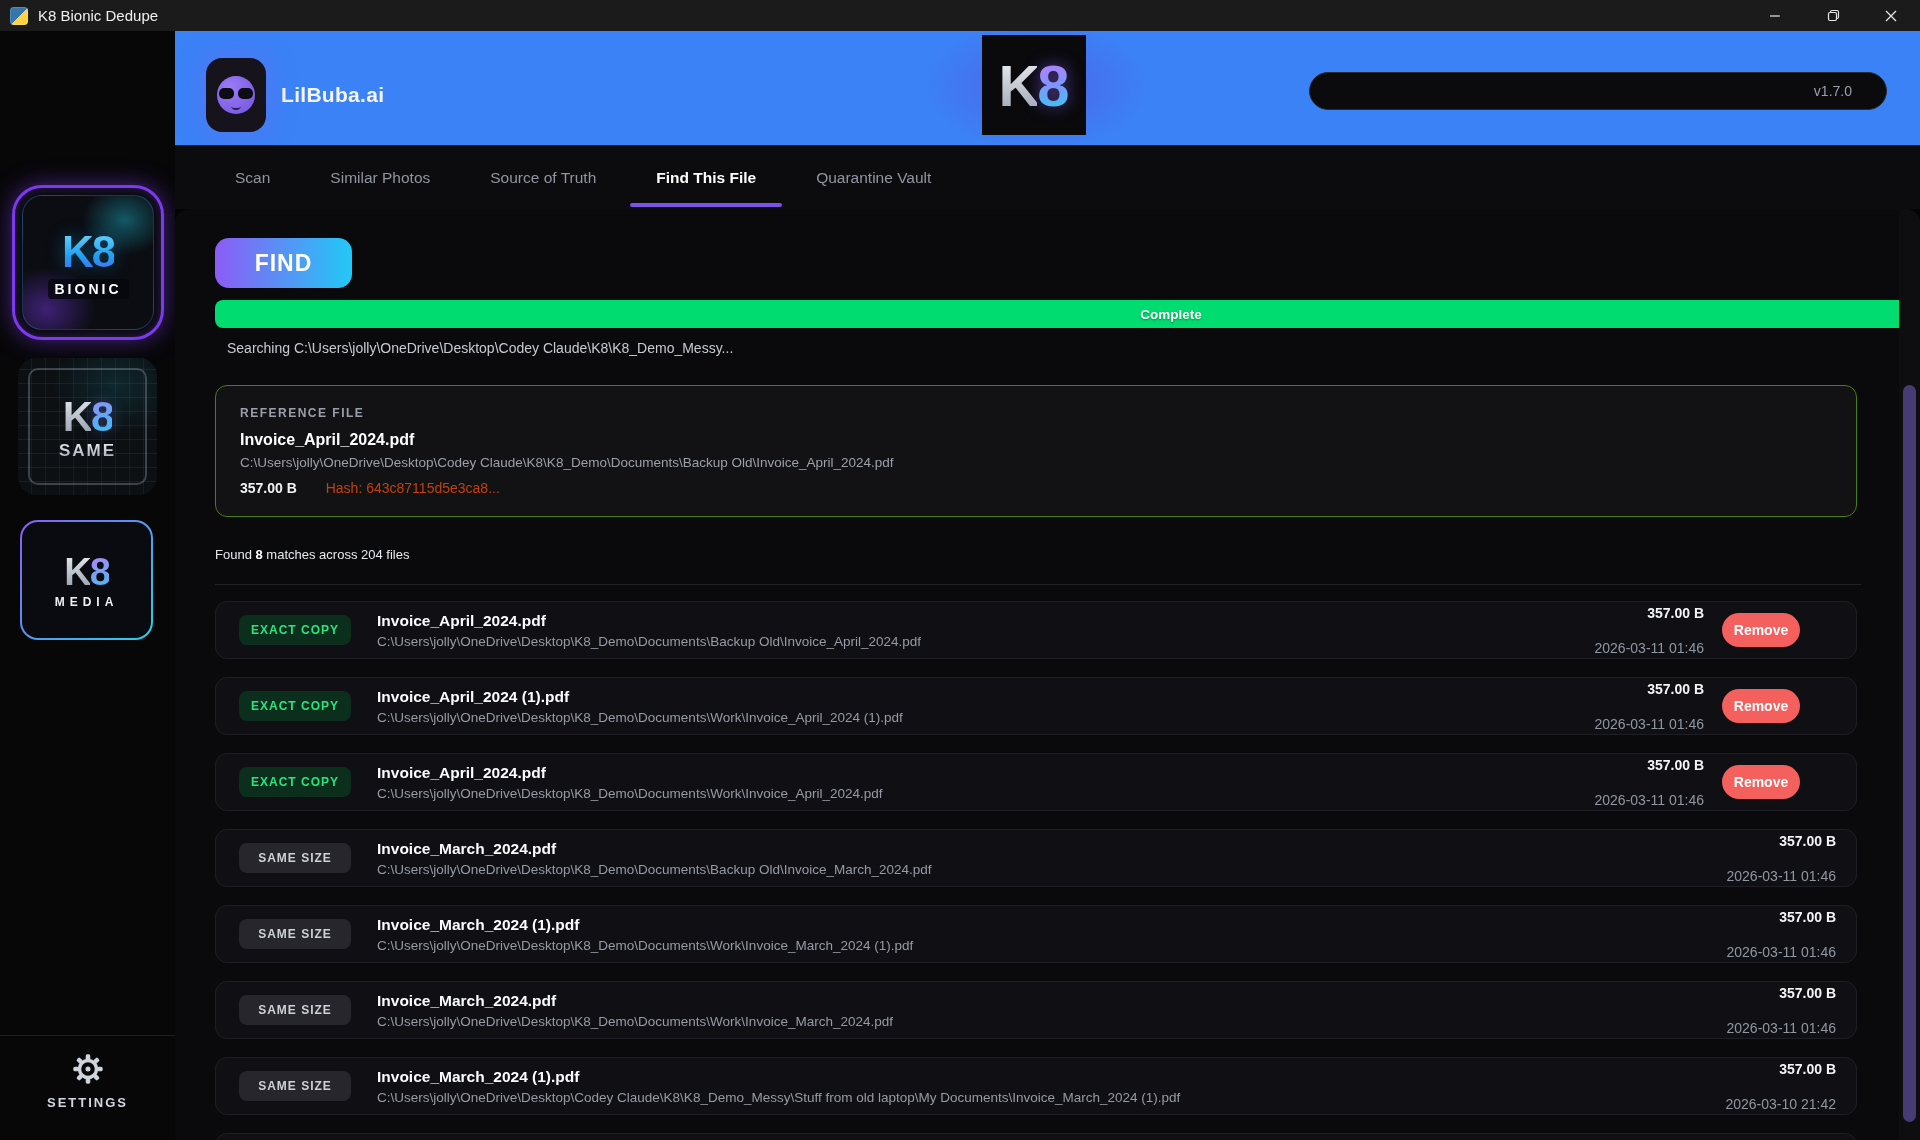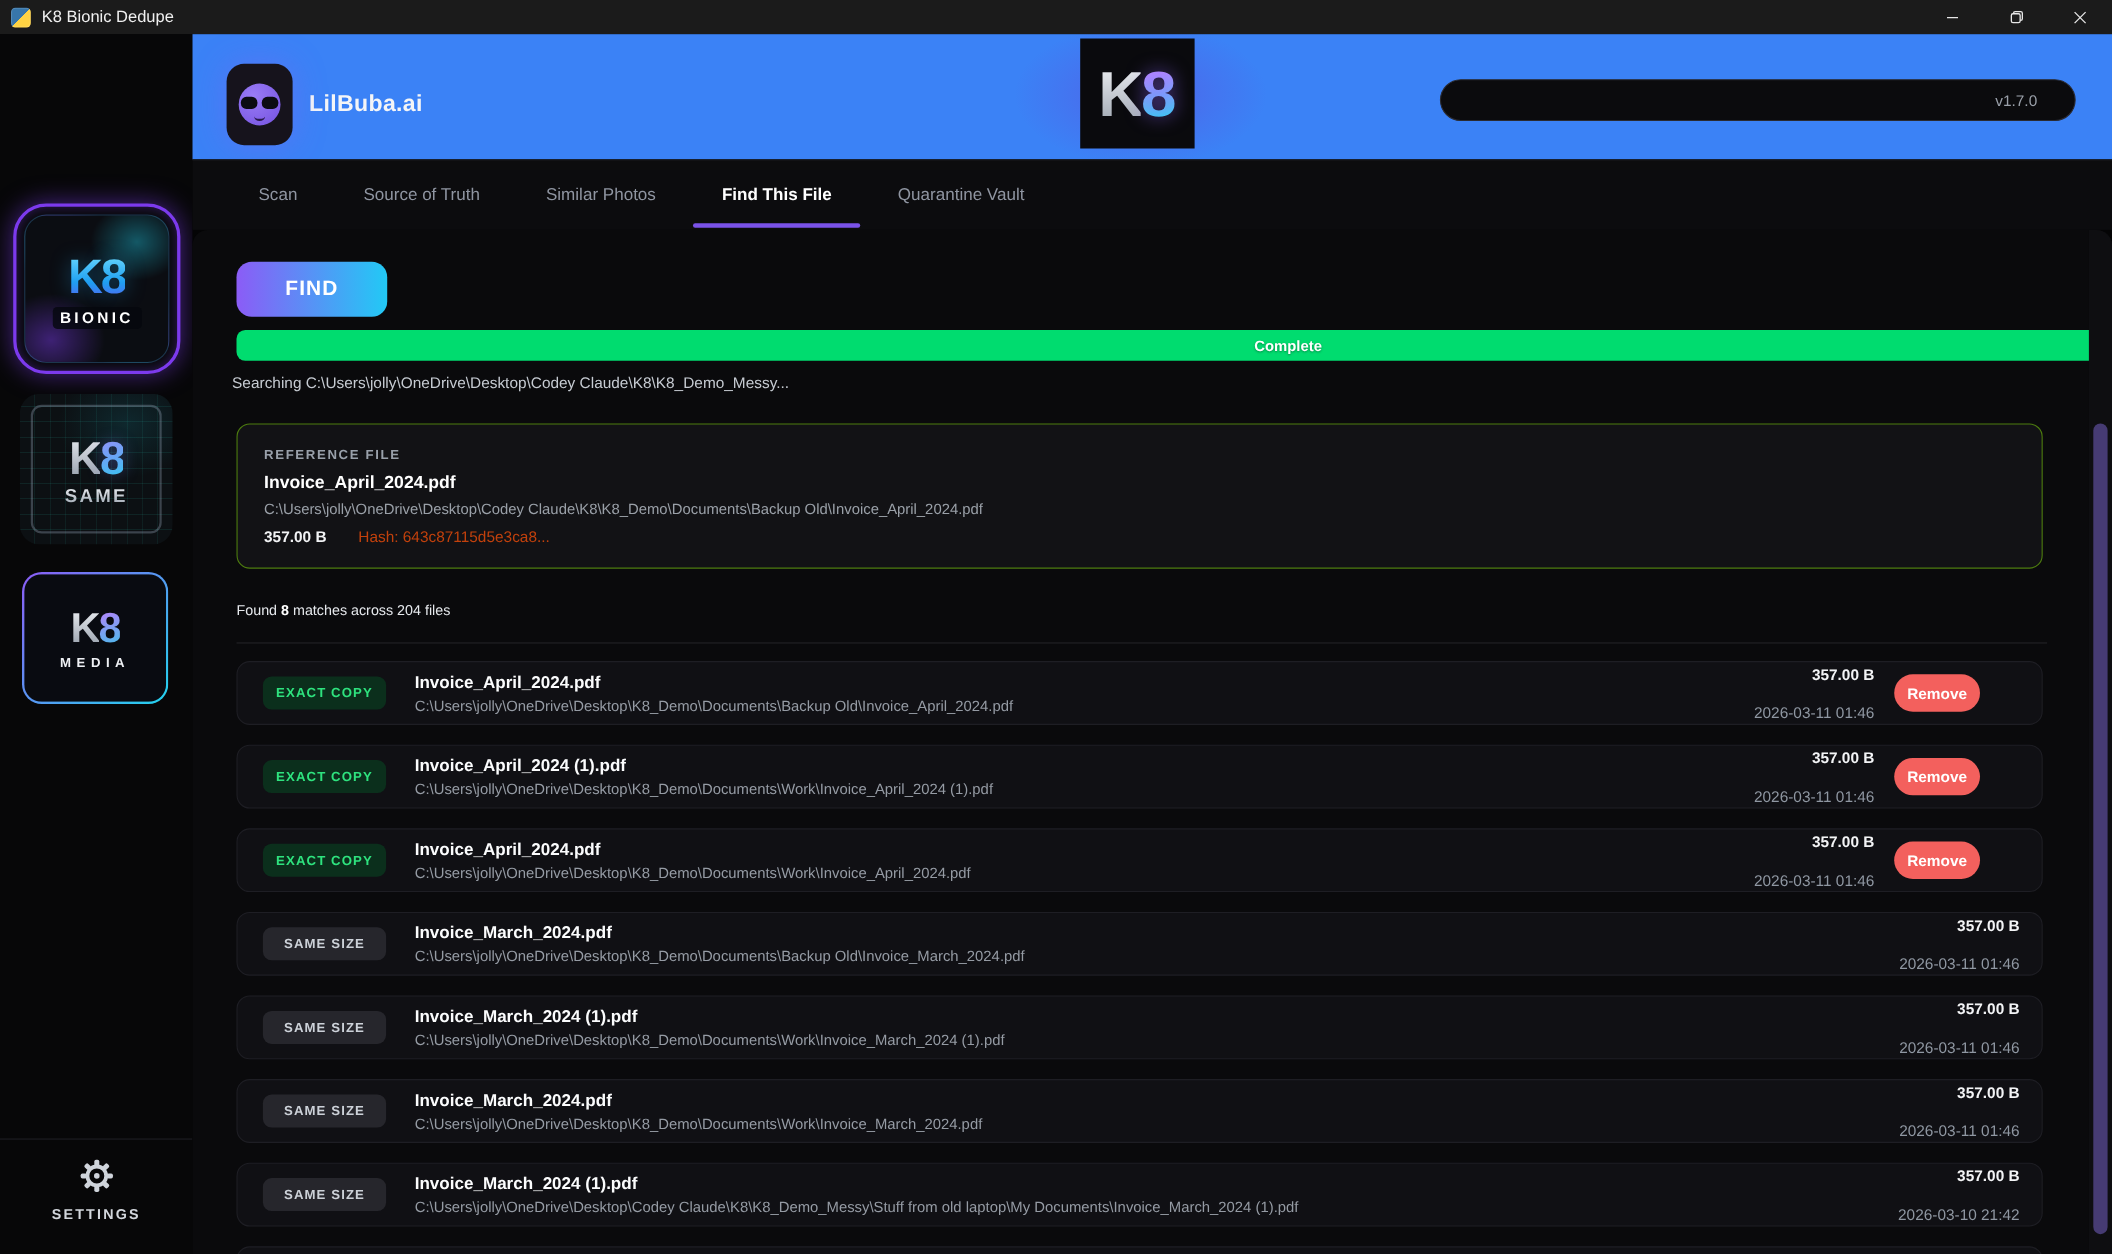--- a/index.html
+++ b/index.html
@@ -114,28 +114,28 @@
   .tab.active { color:#ffffff; font-weight:bold; }
   .tab.active::after { content:""; position:absolute; left:0; right:0; bottom:2px; height:4px;
     border-radius:2px; background:#7a52e8; }
 
   
   .content { position:relative; height:931px; background:#0a0a0c; border-radius:14px 14px 0 0;
     overflow:hidden; }
 
   .find-btn { position:absolute; left:40px; top:29px; width:137px; height:50px; border:none;
     border-radius:14px; background:linear-gradient(90deg,#8b5cf6,#22c9f5);
-    color:#fff; font-size:19px; font-weight:bold; letter-spacing:1px; cursor:pointer;
+    color:#fff; font-size:23px; font-weight:bold; letter-spacing:1px; cursor:pointer;
     font-family:"Liberation Sans","DejaVu Sans",sans-serif; }
 
   .progress { position:absolute; left:40px; top:91px; width:1912px; height:28px; border-radius:8px;
     background:#00dc6f; display:flex; align-items:center; justify-content:center; }
   .progress-label { font-size:13.5px; font-weight:bold; color:#ffffff; text-shadow:0 1px 2px rgba(0,40,20,.45); }
 
-  .searching { position:absolute; left:36px; top:131px; font-size:14px; color:#c6cbd2; }
+  .searching { position:absolute; left:52px; top:131px; font-size:14px; color:#c6cbd2; }
 
   .ref-panel { position:absolute; left:40px; top:176px; width:1642px; height:132px;
     background:#121215; border:1px solid #4d7c0f; border-radius:12px; padding:20px 24px; }
   .ref-label { font-size:12px; font-weight:bold; letter-spacing:1.5px; color:#99a0aa; }
   .ref-name { margin-top:11px; font-size:16px; font-weight:bold; color:#ffffff; }
   .ref-path { margin-top:6px; font-size:13.5px; color:#9aa0a8; }
   .ref-meta { margin-top:10px; font-size:14px; }
   .ref-size { font-weight:bold; color:#f2f3f5; }
   .ref-hash { margin-left:25px; color:#c2410c; }
 
@@ -243,22 +243,22 @@
       <span class="k">K</span>
         <span class="eight">8</span>
     </div>
     <div class="version-pill">
       <span class="version-text">v1.7.0</span>
     </div>
   </div>
 
   <div class="tabbar">
     <div class="tab">Scan</div>
+    <div class="tab">Similar Photos</div>
     <div class="tab">Source of Truth</div>
-    <div class="tab">Similar Photos</div>
     <div class="tab active">Find This File</div>
     <div class="tab">Quarantine Vault</div>
   </div>
 
   <div class="content">
 
     <button class="find-btn">FIND</button>
 
     <div class="progress">
       <span class="progress-label">Complete</span>

